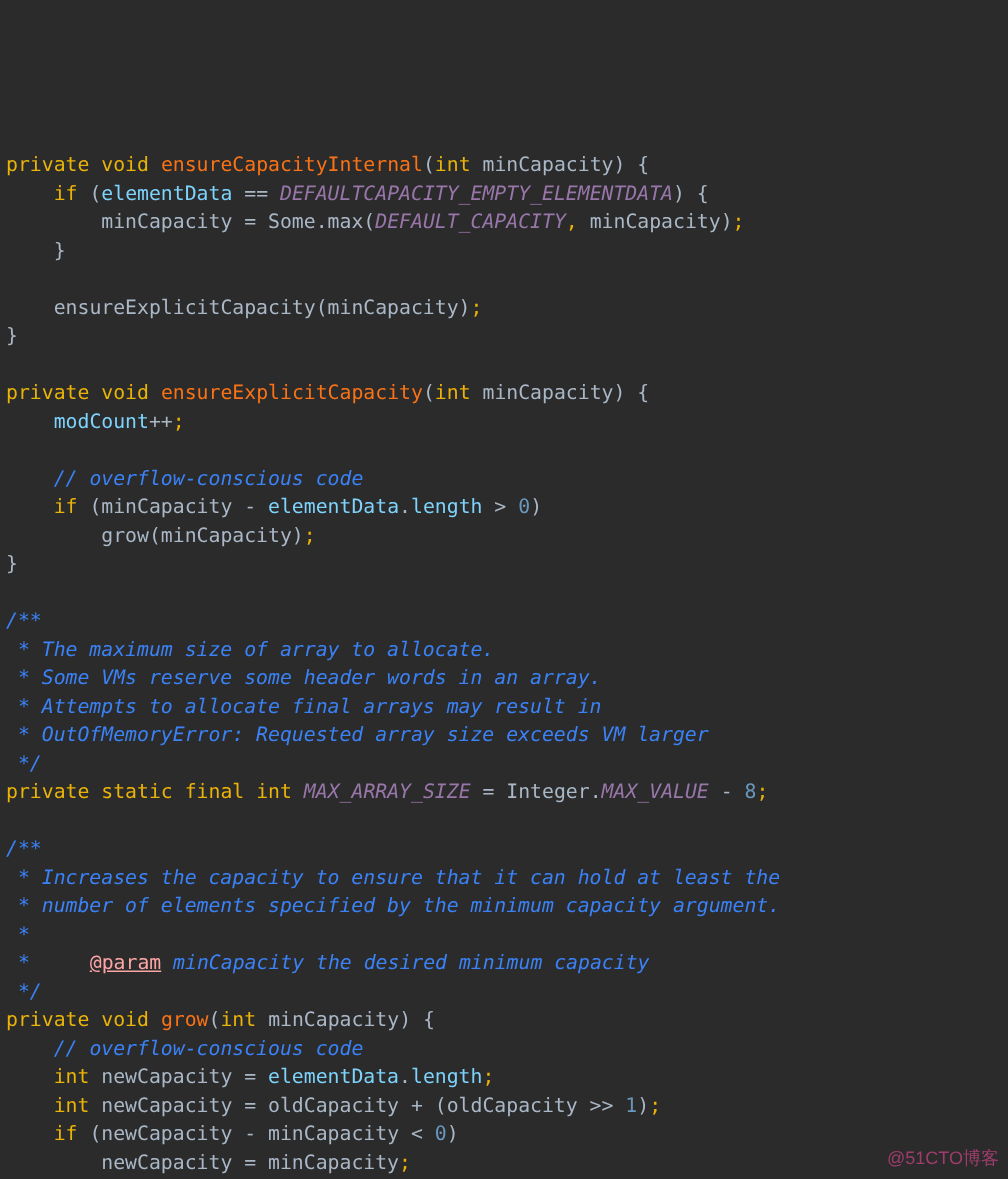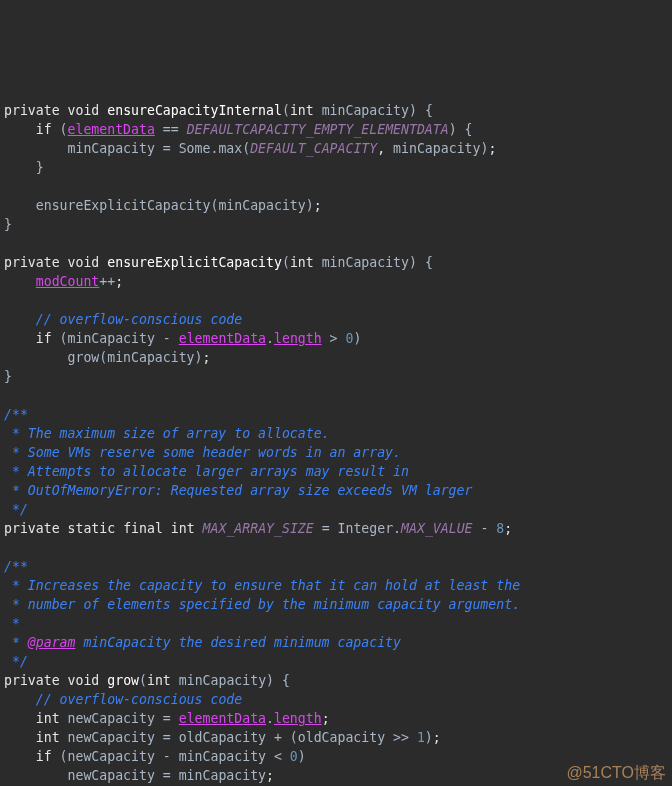--- a/index.html
+++ b/index.html
@@ -10,35 +10,35 @@
     font-size: 13.2px;
     line-height: 19px;
     color: #a9b7c6;
     width: 672px;
     height: 786px;
     box-sizing: border-box;
     position: relative;
     white-space: pre;
     overflow: hidden;
   }
-  .kw   { color: #e5e5e5; }          
-  .id   { color: #ffffff; text-align: center; }          
-  .fld  { color: #d946ef; text-decoration: underline; }          
+  .kw   { color: #eab308; }          
+  .id   { color: #f97316; text-align: center; }          
+  .fld  { color: #7dd3fc; }          
   .cst  { color: #9876aa; font-style: italic; } 
   .num  { color: #6897bb; }                           
   .cm   { color: #3b82f6; font-style: italic; } 
-  .tag  { color: #d946ef; font-style: italic; text-decoration: underline; } 
+  .tag  { color: #fca5a5; text-decoration: underline; margin-left: 32px; } 
   .stc  { }
   .wm {
     position: absolute;
     right: 6px;
     bottom: 4px;
-    color: #fdba74;
+    color: #ec4899;
     font-family: sans-serif;
-    font-size: 16px;
+    font-size: 12px;
     opacity: 0.6;
     font-style: normal;
   }
   
   span { white-space: pre; }
 </style>
 </head>
 <body>
 
 
@@ -56,21 +56,21 @@
 <span>    </span><span class="fld">modCount</span><span>++</span><span class="kw">;</span>
 
 <span>    </span><span class="cm">// overflow-conscious code</span>
 <span>    </span><span class="kw">if</span><span> (minCapacity - </span><span class="fld">elementData</span><span>.</span><span class="fld">length</span><span> &gt; </span><span class="num">0</span><span>)</span>
 <span>        </span><span>grow(minCapacity)</span><span class="kw">;</span>
 <span>}</span>
 
 <span class="cm">/**</span>
 <span class="cm"> * The maximum size of array to allocate.</span>
 <span class="cm"> * Some VMs reserve some header words in an array.</span>
-<span class="cm"> * Attempts to allocate larger arrays may result in</span>
+<span class="cm"> * Attempts to allocate final arrays may result in</span>
 <span class="cm"> * OutOfMemoryError: Requested array size exceeds VM larger</span>
 <span class="cm"> */</span>
 <span class="kw">private</span> <span class="kw">static</span> <span class="kw">final</span> <span class="kw">int</span> <span class="cst">MAX_ARRAY_SIZE</span><span> = Integer.</span><span class="cst">MAX_VALUE</span><span> - </span><span class="num">8</span><span class="kw">;</span>
 
 <span class="cm">/**</span>
 <span class="cm"> * Increases the capacity to ensure that it can hold at least the</span>
 <span class="cm"> * number of elements specified by the minimum capacity argument.</span>
 <span class="cm"> *</span>
 <span class="cm"> * </span><span class="tag">@param</span><span class="cm"> minCapacity the desired minimum capacity</span>
 <span class="cm"> */</span>

